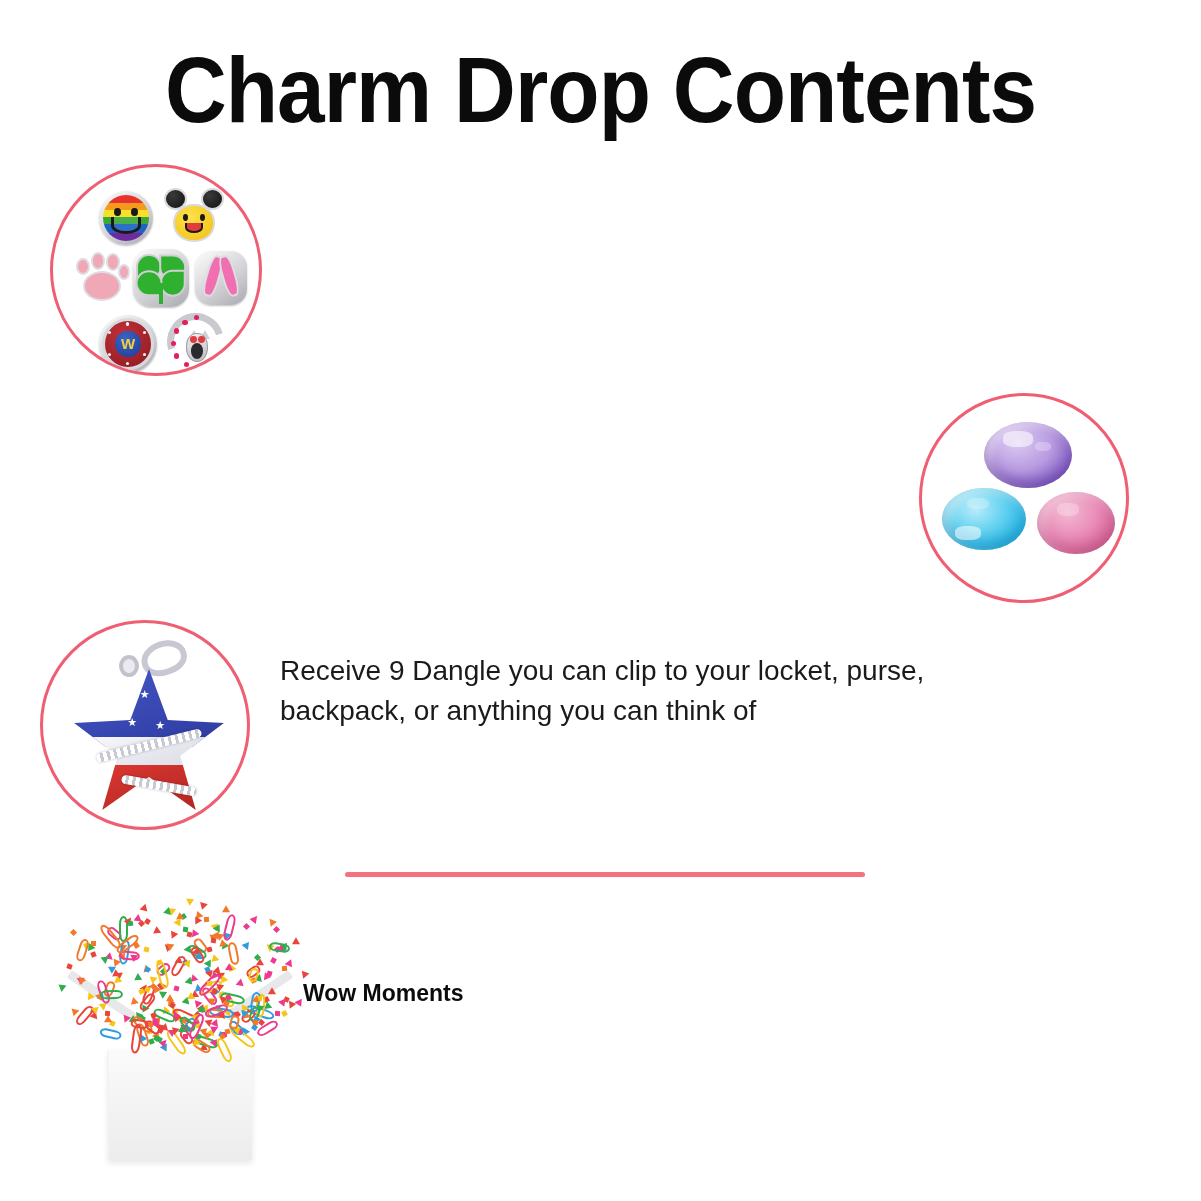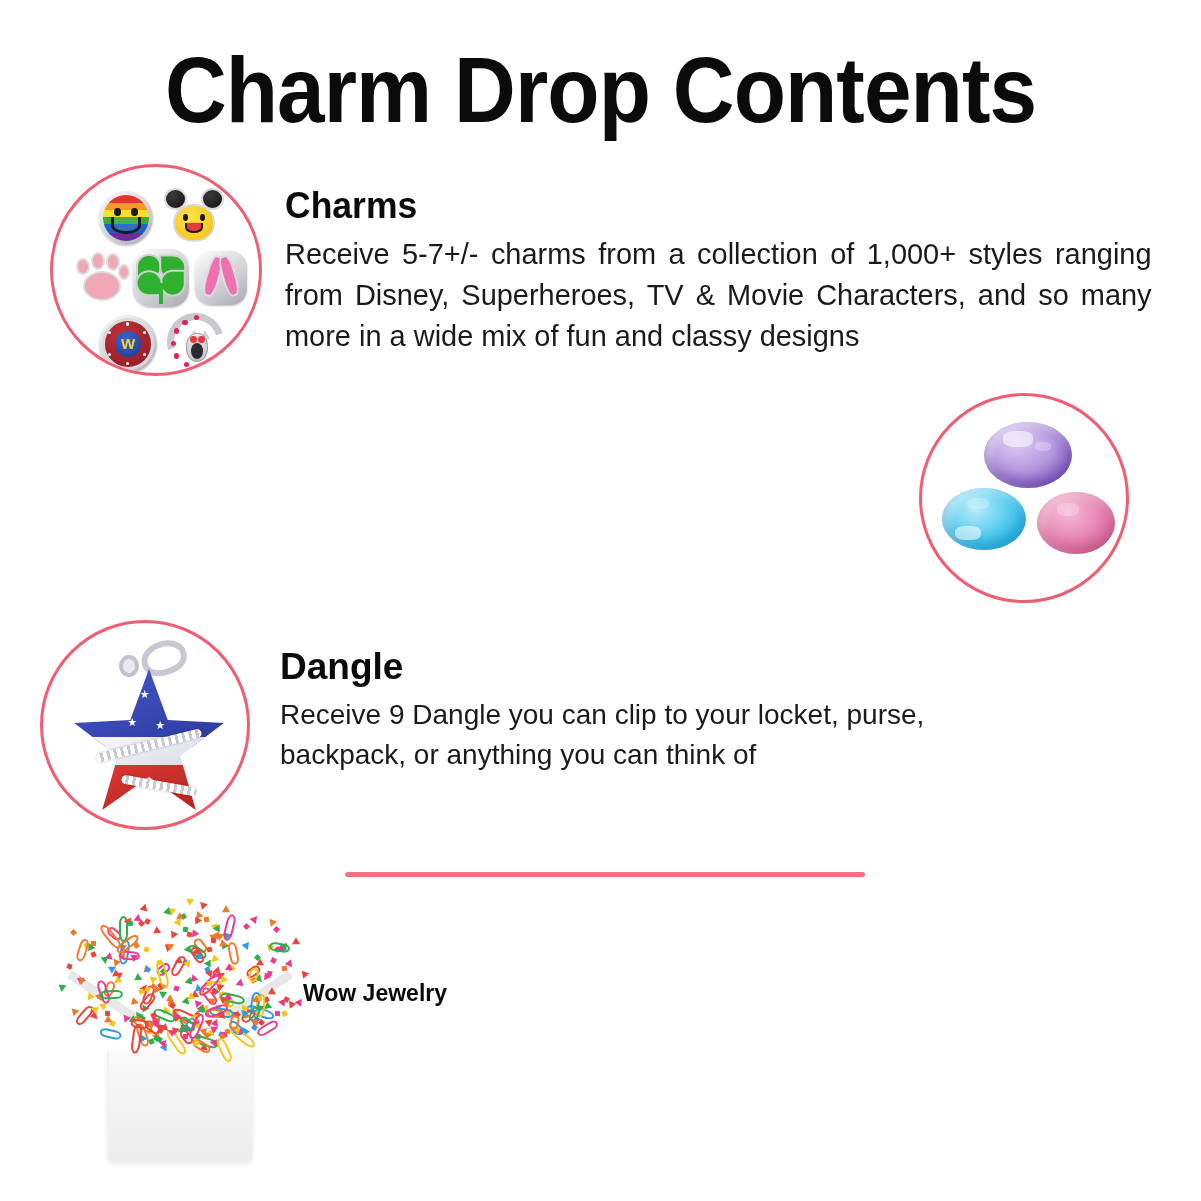--- a/index.html
+++ b/index.html
@@ -255,24 +255,20 @@
       <div class="moon-gem" style="left:46%; top:6%;"></div>
       <div class="owl-ear" style="left:38%;"></div>
       <div class="owl-ear" style="left:56%;"></div>
       <div class="owl-body"></div>
       <div class="owl-eye" style="left:40%;"></div>
       <div class="owl-eye" style="left:54%;"></div>
       <div class="owl-belly"></div>
     </div>
   </div>
 
-  <div id="sec-charms">
-    <div class="sec-head">Charms</div>
-    <div class="sec-body">Receive 5-7+/- charms from a collection of 1,000+ styles ranging from Disney, Superheroes, TV &amp; Movie Characters, and so many more in a wide mix of fun and classy designs</div>
-  </div>
 
   <div class="circle" style="left:919px; top:393px; width:210px; height:210px;">
     <div class="gem gem-purple" style="left:62px; top:26px; width:88px; height:66px;">
       <div class="facet" style="left:22%; top:14%; width:34%; height:24%;"></div>
       <div class="facet" style="left:58%; top:30%; width:18%; height:14%; opacity:.5;"></div>
     </div>
     <div class="gem gem-blue" style="left:20px; top:92px; width:84px; height:62px;">
       <div class="facet" style="left:16%; top:62%; width:30%; height:22%;"></div>
       <div class="facet" style="left:30%; top:16%; width:26%; height:18%; opacity:.45;"></div>
     </div>
@@ -296,21 +292,20 @@
         </div>
         <div class="star-white"></div>
         <div class="star-red"></div>
       </div>
       <div class="rhinestone-band" style="left:24px; top:72px; width:108px; transform:rotate(-14deg);"></div>
       <div class="rhinestone-band" style="left:50px; top:112px; width:76px; transform:rotate(10deg);"></div>
     </div>
   </div>
 
   <div id="sec-dangle">
-    <div class="sec-head">Dangle</div>
     <div class="sec-body">Receive 9 Dangle you can clip to your locket, purse, backpack, or anything you can think of</div>
   </div>
 
   <div class="divider"></div>
 
   <div id="wow-art">
     <div class="box-flap l"></div>
     <div class="box-flap r"></div>
     <div class="box-body"></div>
     <div id="confetti">
@@ -593,16 +588,16 @@
         <div class="conf tri" style="border-bottom: 7px solid rgb(47, 156, 224); transform: rotate(301deg); left: 46.9px; top: 80.2px;"></div>
         <div class="conf sq" style="background: rgb(245, 197, 24); transform: rotate(1deg); left: 147.2px; top: 96.2px;"></div>
         <div class="conf sq" style="background: rgb(236, 59, 142); transform: rotate(180deg); left: 123.4px; top: 149px;"></div>
         <div class="conf rib" style="border-color: rgb(240, 122, 42); height: 14.3359px; transform: rotate(193deg); left: 169.6px; top: 129.6px;"></div>
         <div class="conf sq" style="background: rgb(240, 122, 42); transform: rotate(129deg); left: 91.4px; top: 98.8px;"></div>
         <div class="conf tri" style="border-bottom: 7px solid rgb(47, 156, 224); transform: rotate(278deg); left: 180.6px; top: 57.2px;"></div>
       </div>
   </div>
 
   <div id="sec-wow">
-    <div class="sec-head">Wow Jewelry</div>
+    <div class="sec-head">Wow Moments</div>
   </div>
 
 </div>
 
 </body></html>

